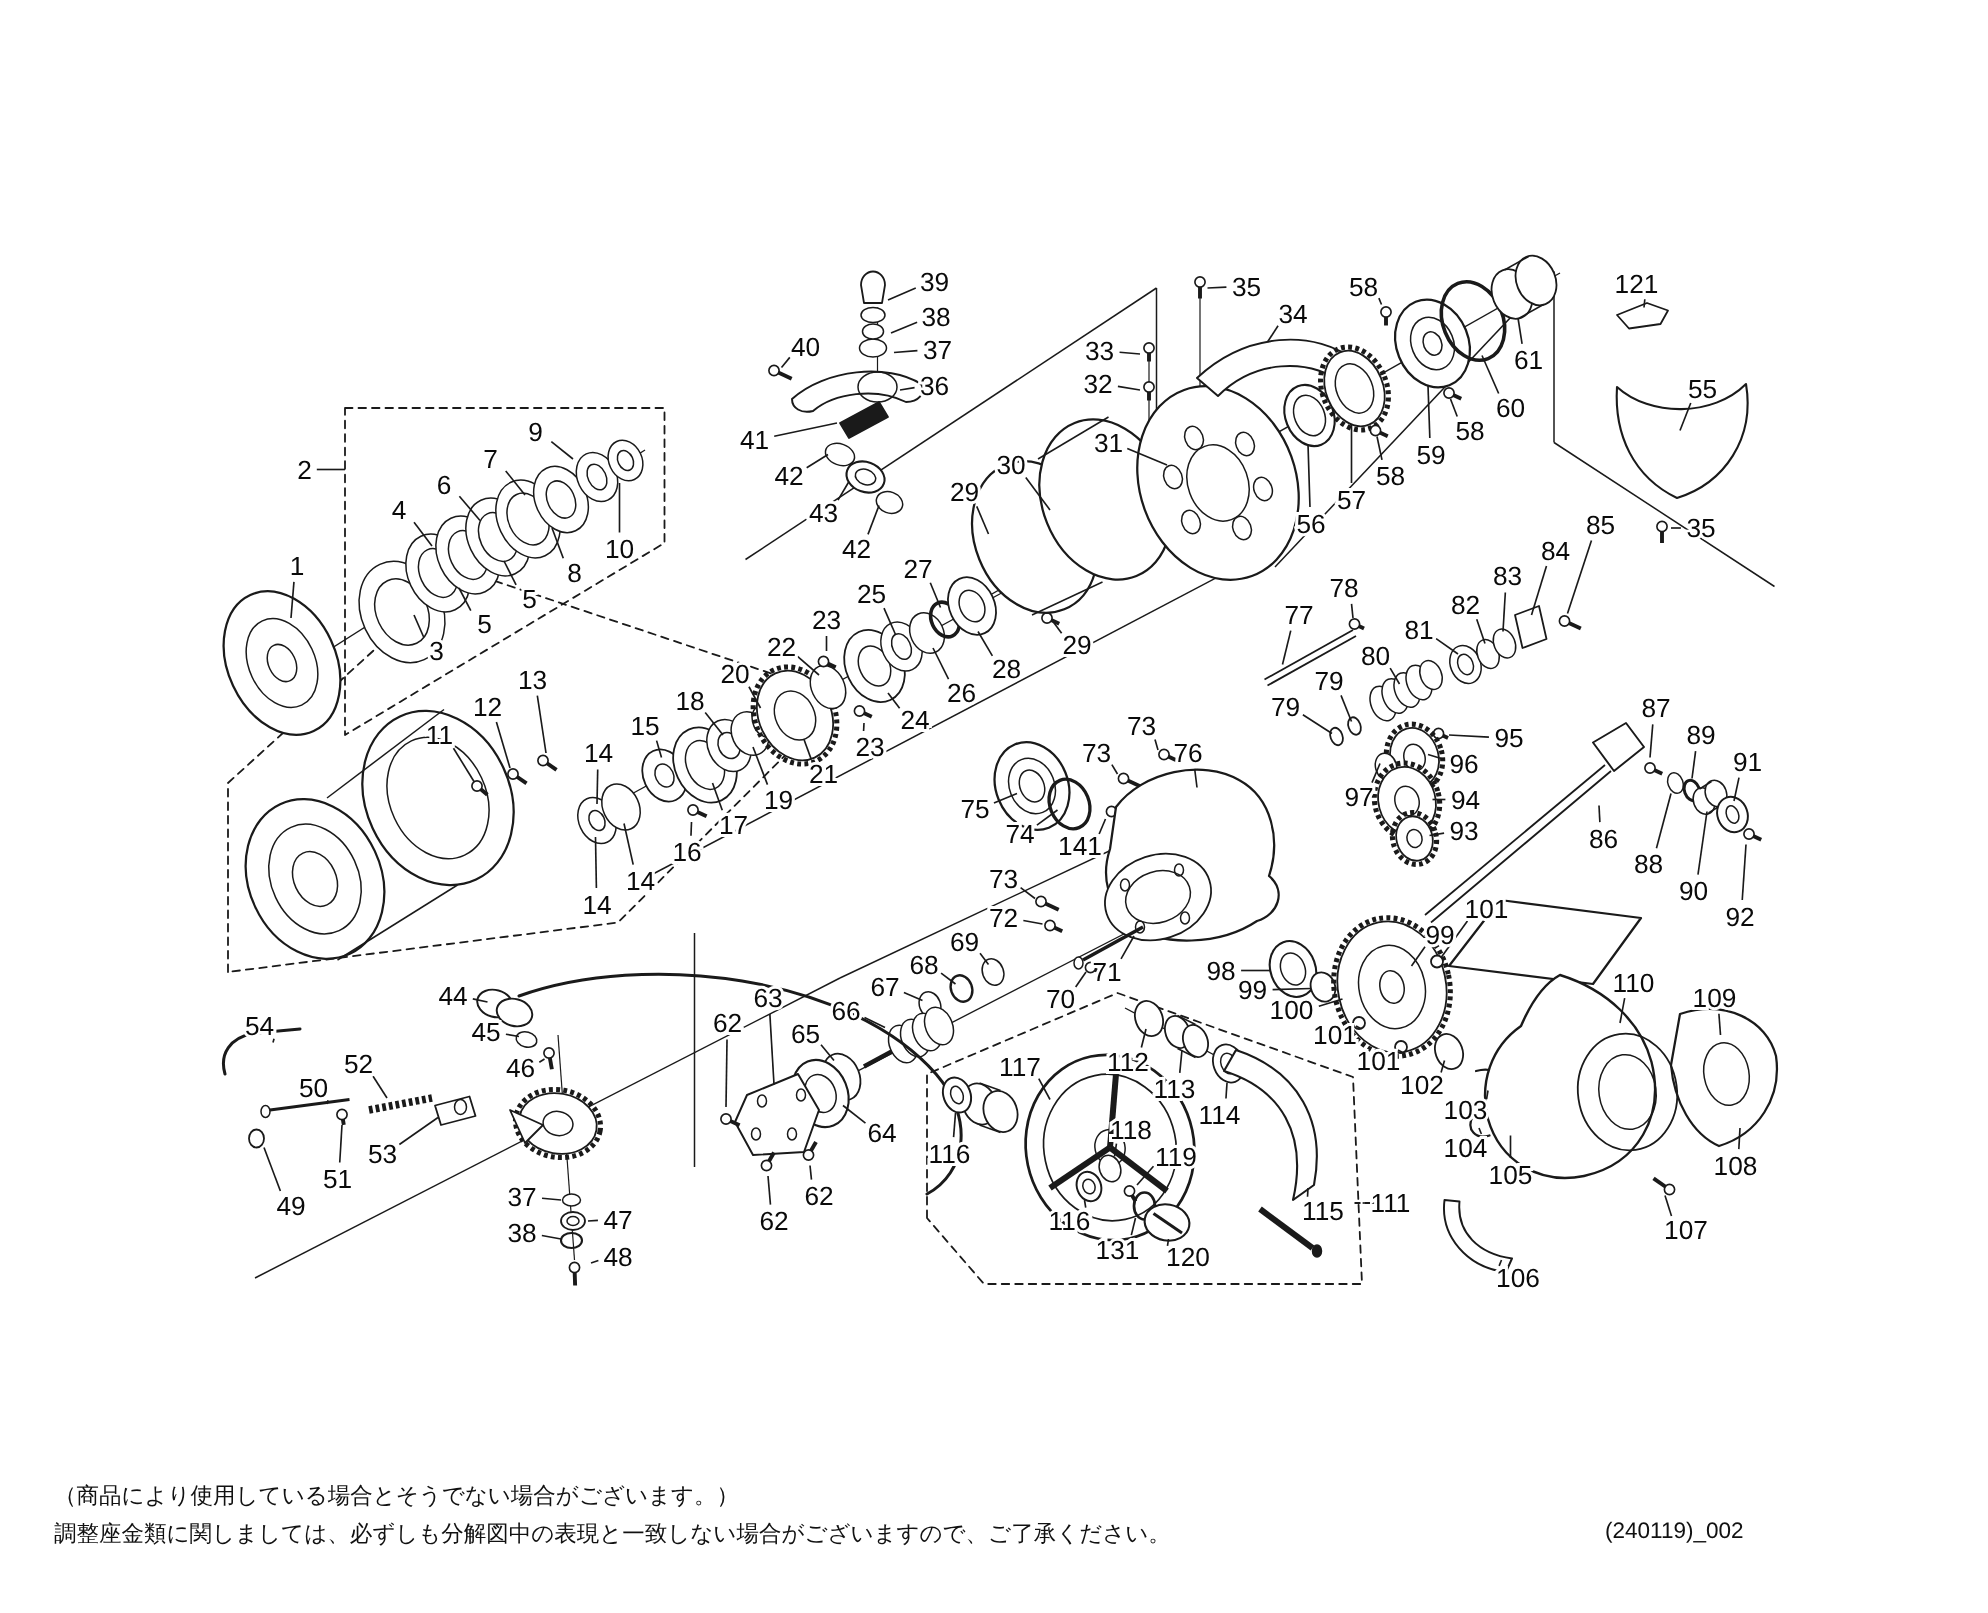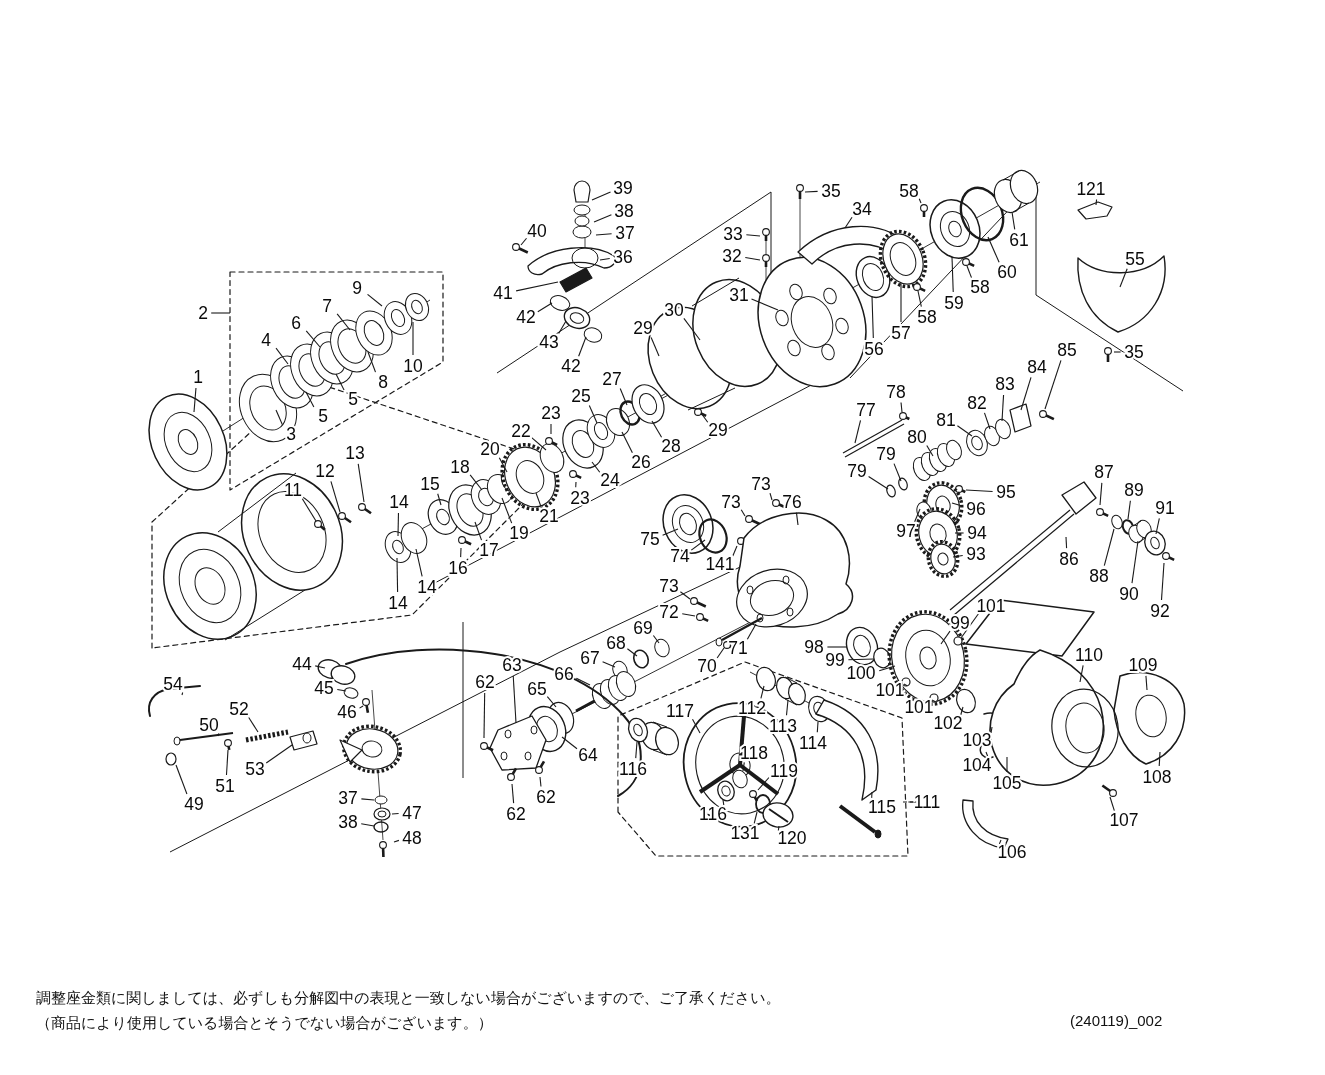--- a/index.html
+++ b/index.html
@@ -622,17 +622,17 @@
         <text x="754" y="759" class="plbl">118</text>
         <text x="784" y="777" class="plbl">119</text>
         <text x="713" y="820" class="plbl">116</text>
         <text x="745" y="839" class="plbl">131</text>
         <text x="792" y="844" class="plbl">120</text>
         <text x="882" y="813" class="plbl">115</text>
         <text x="927" y="808" class="plbl">111</text>
       </g>
   </svg>
   <div class="note">
+    <div>（商品により使用している場合とそうでない場合がございます。）</div>
     <div>調整座金類に関しましては、必ずしも分解図中の表現と一致しない場合がございますので、ご了承ください。</div>
-    <div>（商品により使用している場合とそうでない場合がございます。）</div>
   </div>
   <div class="doc-code">(240119)_002</div>
 </div>
 
 </body></html>

